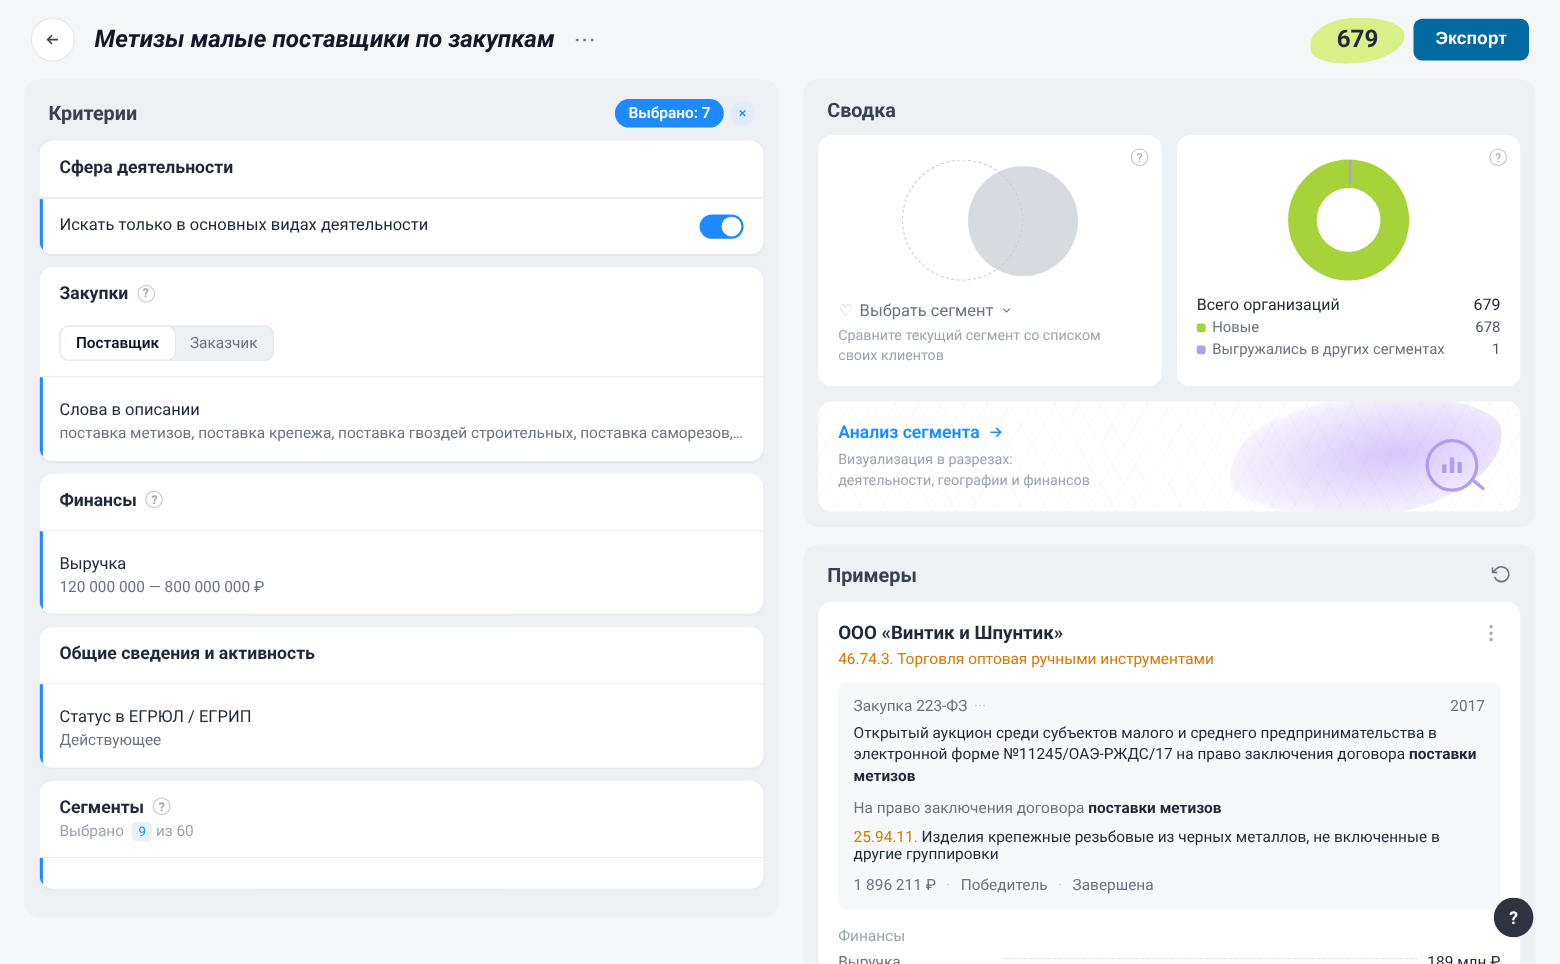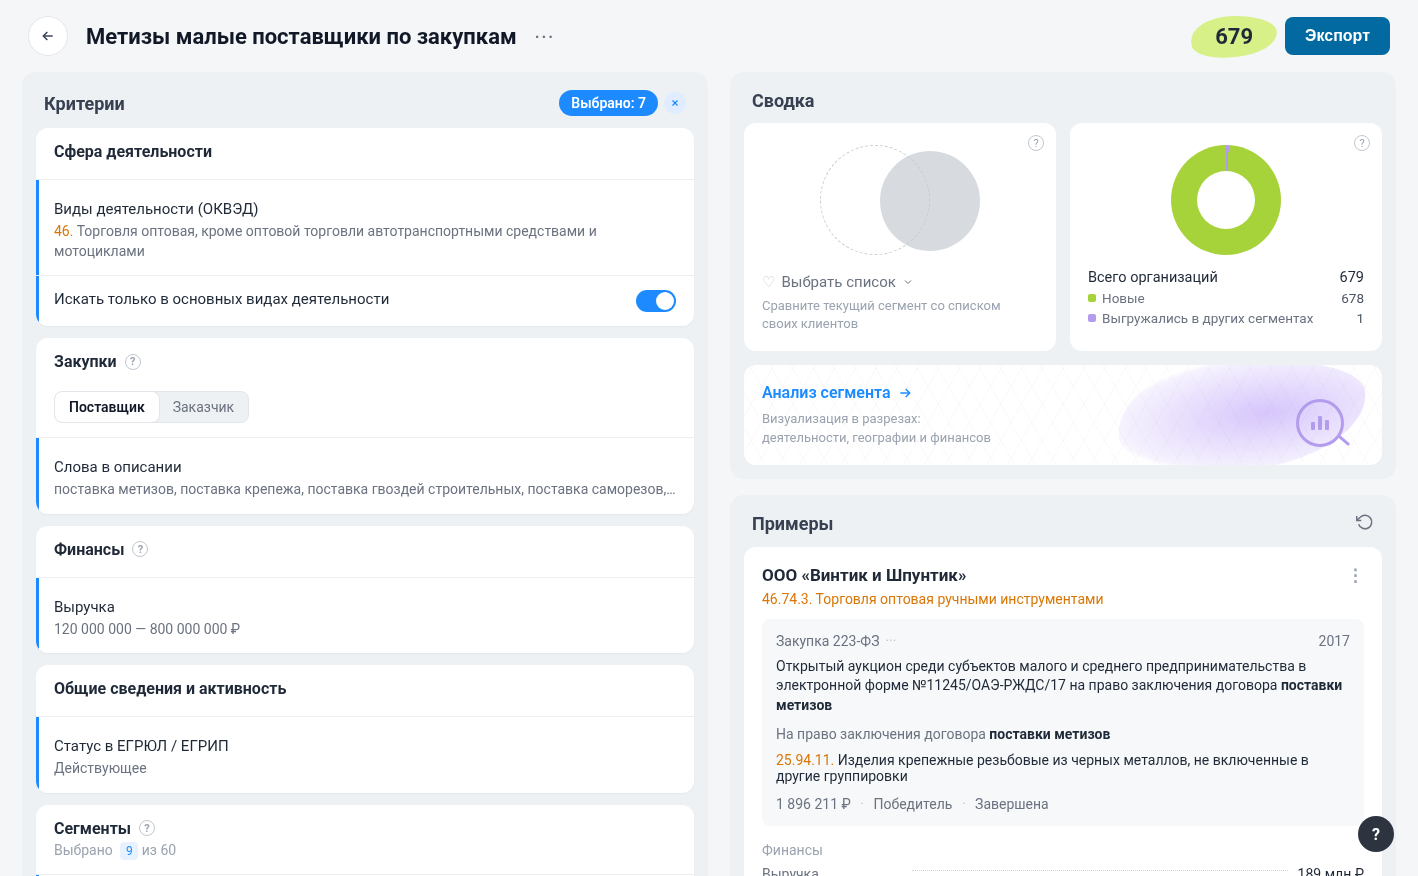--- a/index.html
+++ b/index.html
@@ -1,21 +1,21 @@
 <!DOCTYPE html>
 <html><head>
 <meta charset="utf-8">
 <style>
 * { box-sizing: border-box; margin: 0; padding: 0; }
 body { font-family: -apple-system, BlinkMacSystemFont, "Segoe UI", Roboto, Arial, sans-serif; background: #f5f6f8; color: #1f2937; width: 1418px; }
 
 
 .topbar { display: flex; align-items: center; padding: 16px 28px; }
 .back-btn { width: 40px; height: 40px; border-radius: 50%; border: 1px solid #e5e7eb; background: #fff; display: flex; align-items: center; justify-content: center; cursor: pointer; margin-right: 18px; }
-.page-title { font-size: 22px; font-weight: 700; color: #111827; }
+.page-title { font-size: 22px; font-weight: 700; color: #111827; font-style: italic; }
 .dots-btn { margin-left: 18px; color: #6b7280; cursor: pointer; font-weight: 700; letter-spacing: 2px; }
 .topbar-right { margin-left: auto; display: flex; align-items: center; gap: 18px; }
 .count-hl { font-size: 22px; font-weight: 700; position: relative; padding: 4px 14px; }
 .count-hl::before { content: ""; position: absolute; inset: -4px -10px; background: #d7f088; border-radius: 50% 60% 55% 45% / 60% 50% 60% 40%; transform: rotate(-4deg); z-index: -1; }
 .export-btn { background: #0369a1; color: #fff; border: none; border-radius: 8px; padding: 10px 20px; font-size: 16px; font-weight: 600; cursor: pointer; }
 
 .layout { display: flex; gap: 22px; padding: 0 22px 22px; align-items: flex-start; }
 .col-left { width: 686px; flex-shrink: 0; }
 .col-right { flex: 1; display: flex; flex-direction: column; gap: 16px; }
 
@@ -141,27 +141,20 @@
               <path d="M6 6l12 12"></path>
             </svg>
         </span>
       </div>
 
       <div class="card">
         <div class="card-sec">
           <h3>Сфера деятельности</h3>
         </div>
         <div class="divider"></div>
-        <div class="card-sec accent">
-          <div class="field-label">Виды деятельности (ОКВЭД)</div>
-          <div class="field-val">
-            <span class="orange">46.</span>
-            <span>Торговля оптовая, кроме оптовой торговли автотранспортными средствами и мотоциклами</span>
-          </div>
-        </div>
         <div class="divider"></div>
         <div class="card-sec accent toggle-row">
           <div class="field-label" style="margin-top:0">Искать только в основных видах деятельности</div>
           <div class="toggle"></div>
         </div>
       </div>
 
       <div class="card">
         <div class="card-sec">
           <h3>
@@ -235,21 +228,21 @@
       </div>
       <div class="sum-row">
         <div class="sum-card">
           <span class="hint-q q">?</span>
           <div class="venn">
             <div class="c2"></div>
               <div class="c1"></div>
           </div>
           <div class="sel-list">
             <span class="heart">♡</span>
-            <span>Выбрать список</span>
+            <span>Выбрать сегмент</span>
             <svg width="12" height="12" viewBox="0 0 24 24" fill="none" stroke="#6b7280" stroke-width="2">
                 <path d="M6 9l6 6 6-6"></path>
               </svg>
           </div>
           <div class="small-muted">Сравните текущий сегмент со списком своих клиентов</div>
         </div>
 
         <div class="sum-card">
           <span class="hint-q q">?</span>
           <div class="donut-wrap">

